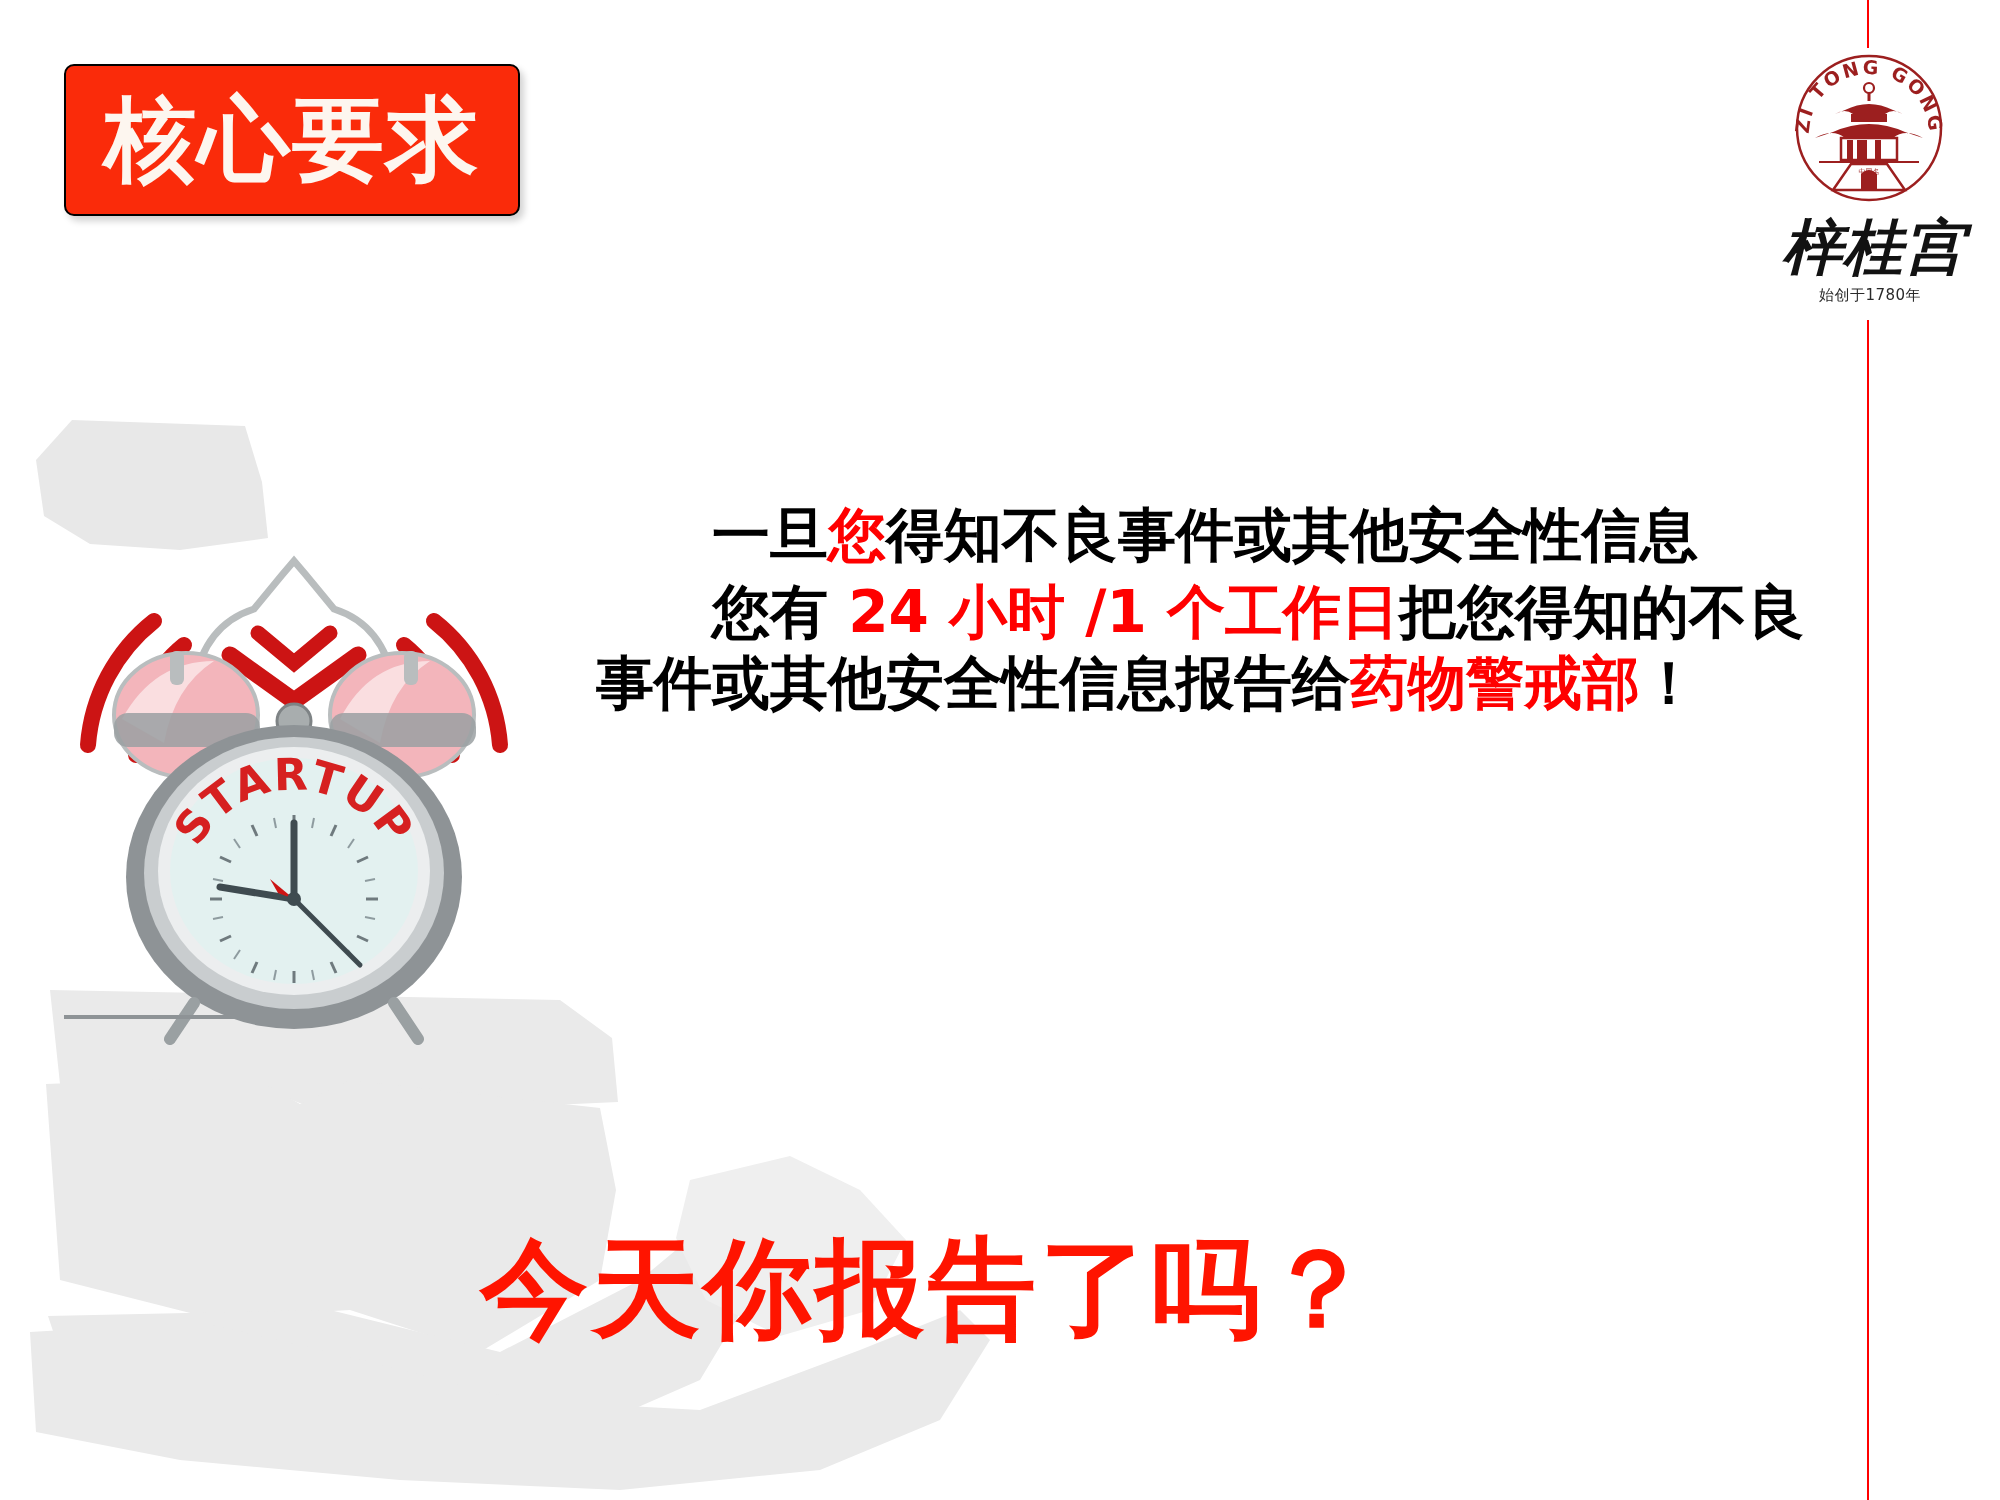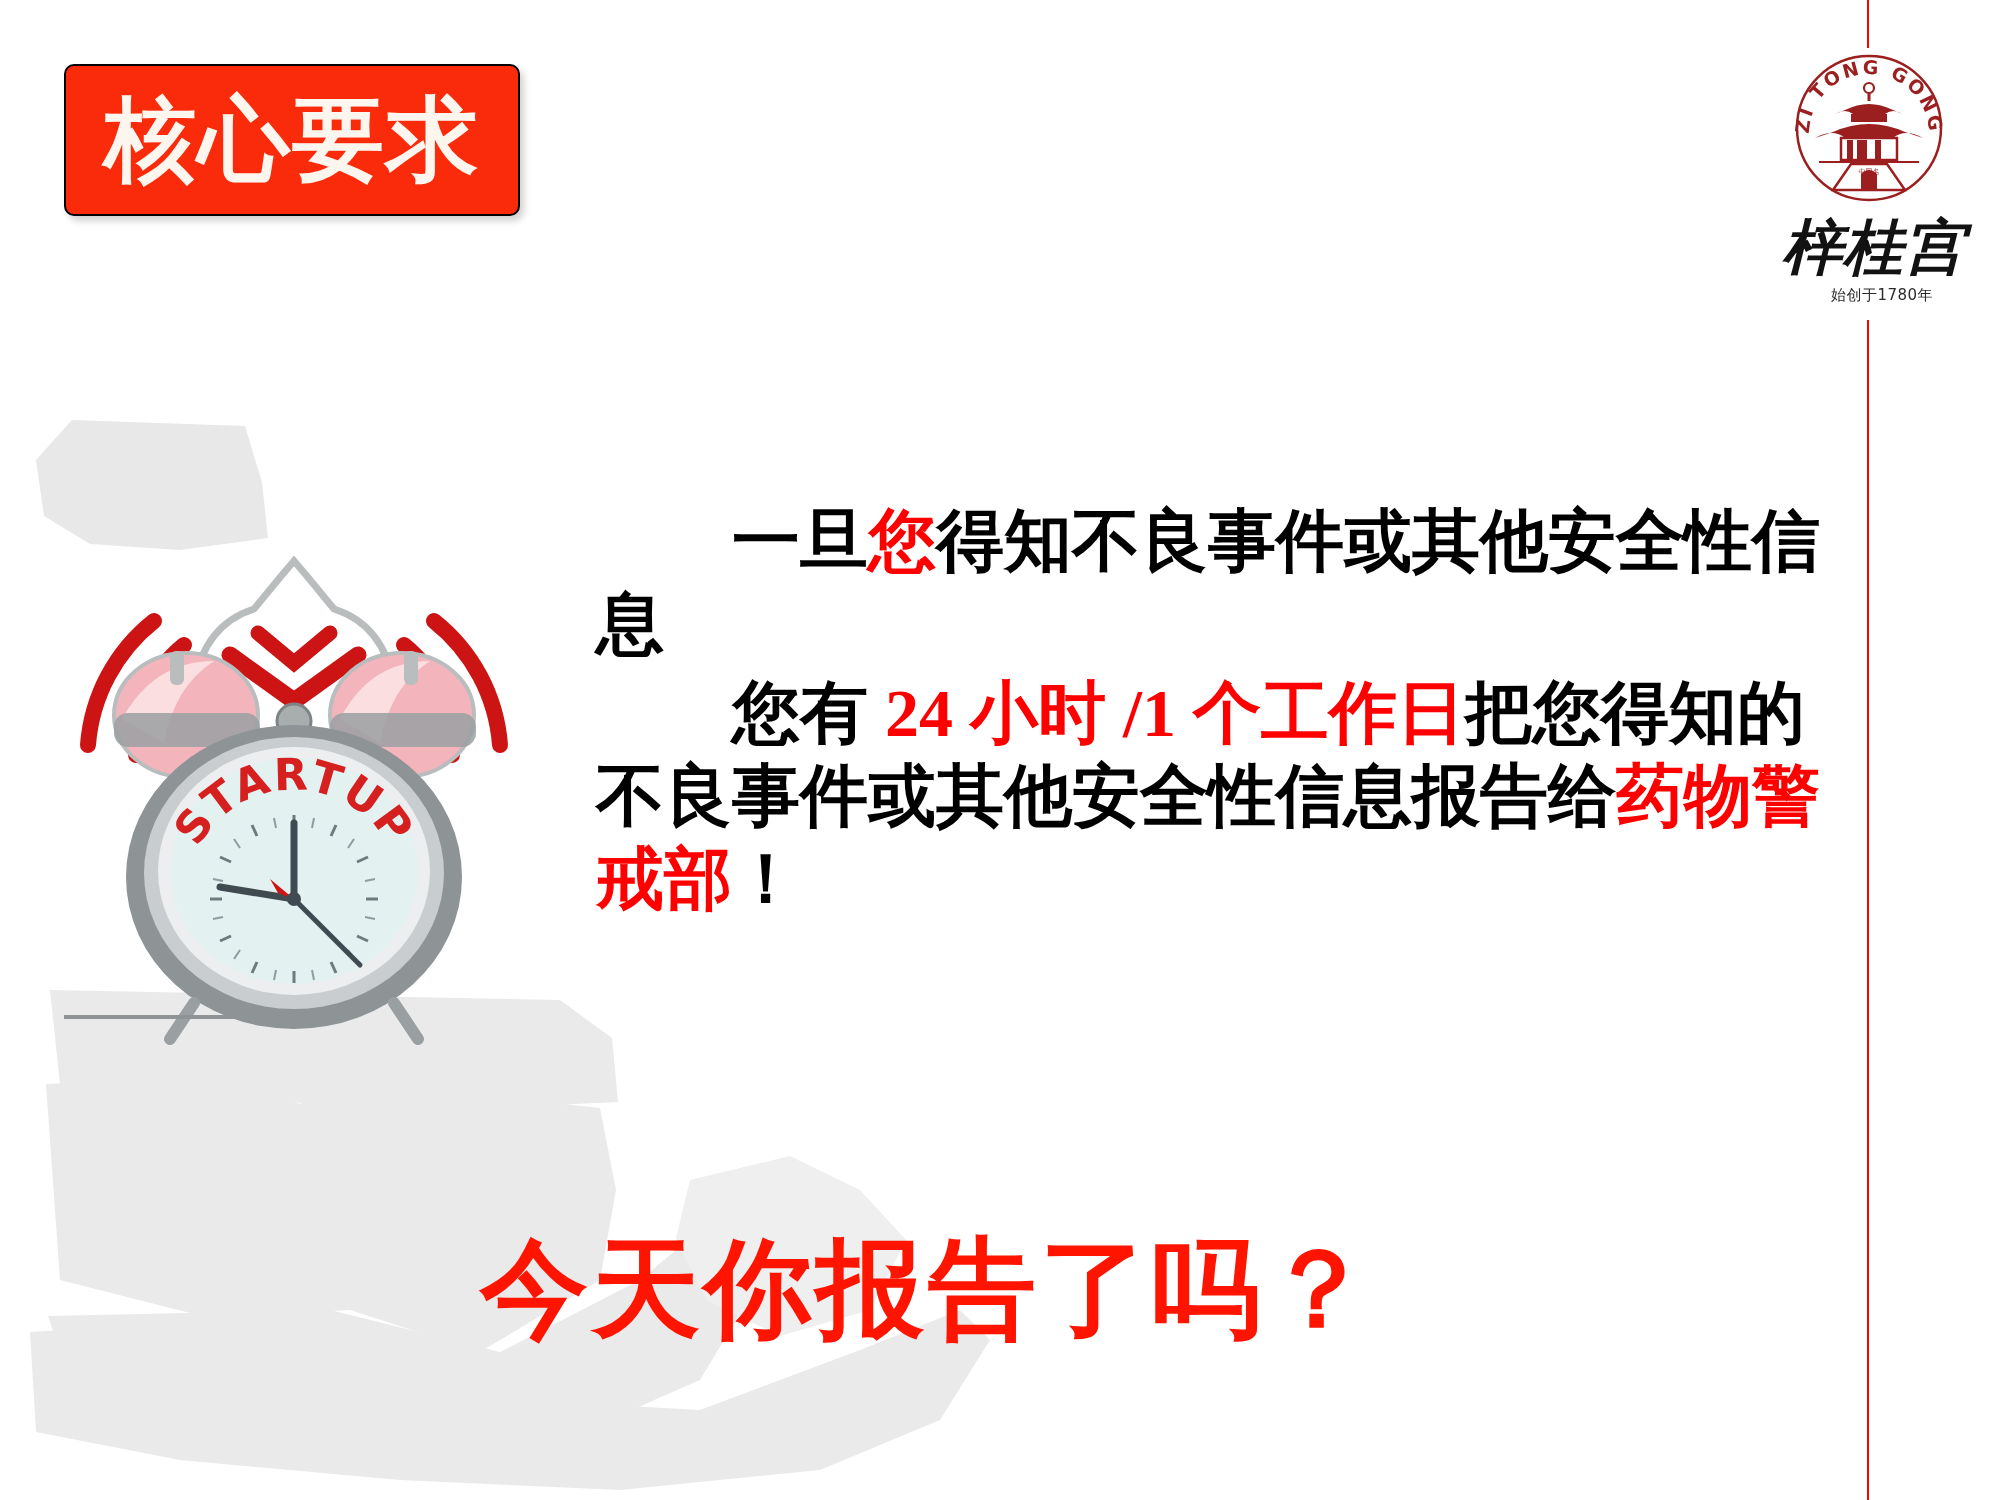--- a/index.html
+++ b/index.html
@@ -107,21 +107,21 @@
     font-size: 60px;
     font-weight: bold;
     color: #121212;
     line-height: 74px;
     letter-spacing: 1px;
     font-style: italic;
     white-space: nowrap;
   }
   #logo-founded {
     position: absolute;
-    left: 12px;
+    left: 0px;
     top: 238px;
     width: 190px;
     text-align: center;
     font-size: 15px;
     color: #2a2a2a;
     letter-spacing: 0.5px;
     white-space: nowrap;
   }
 
   
@@ -146,25 +146,24 @@
     width: 500px;
     height: 540px;
   }
 
   
   #body-copy {
     position: absolute;
     left: 596px;
     top: 500px;
     width: 1260px;
-    font-size: 68px;
+    font-size: 58px;
     font-weight: bold;
     color: #000000;
     line-height: 1.22;
-    font-family: Liberation Serif, serif;
   }
   #body-copy p {
     margin: 0;
     text-indent: 2em;
   }
   #body-copy .para-gap {
     margin-top: 6px;
   }
   .hl {
     color: #ff0000;

